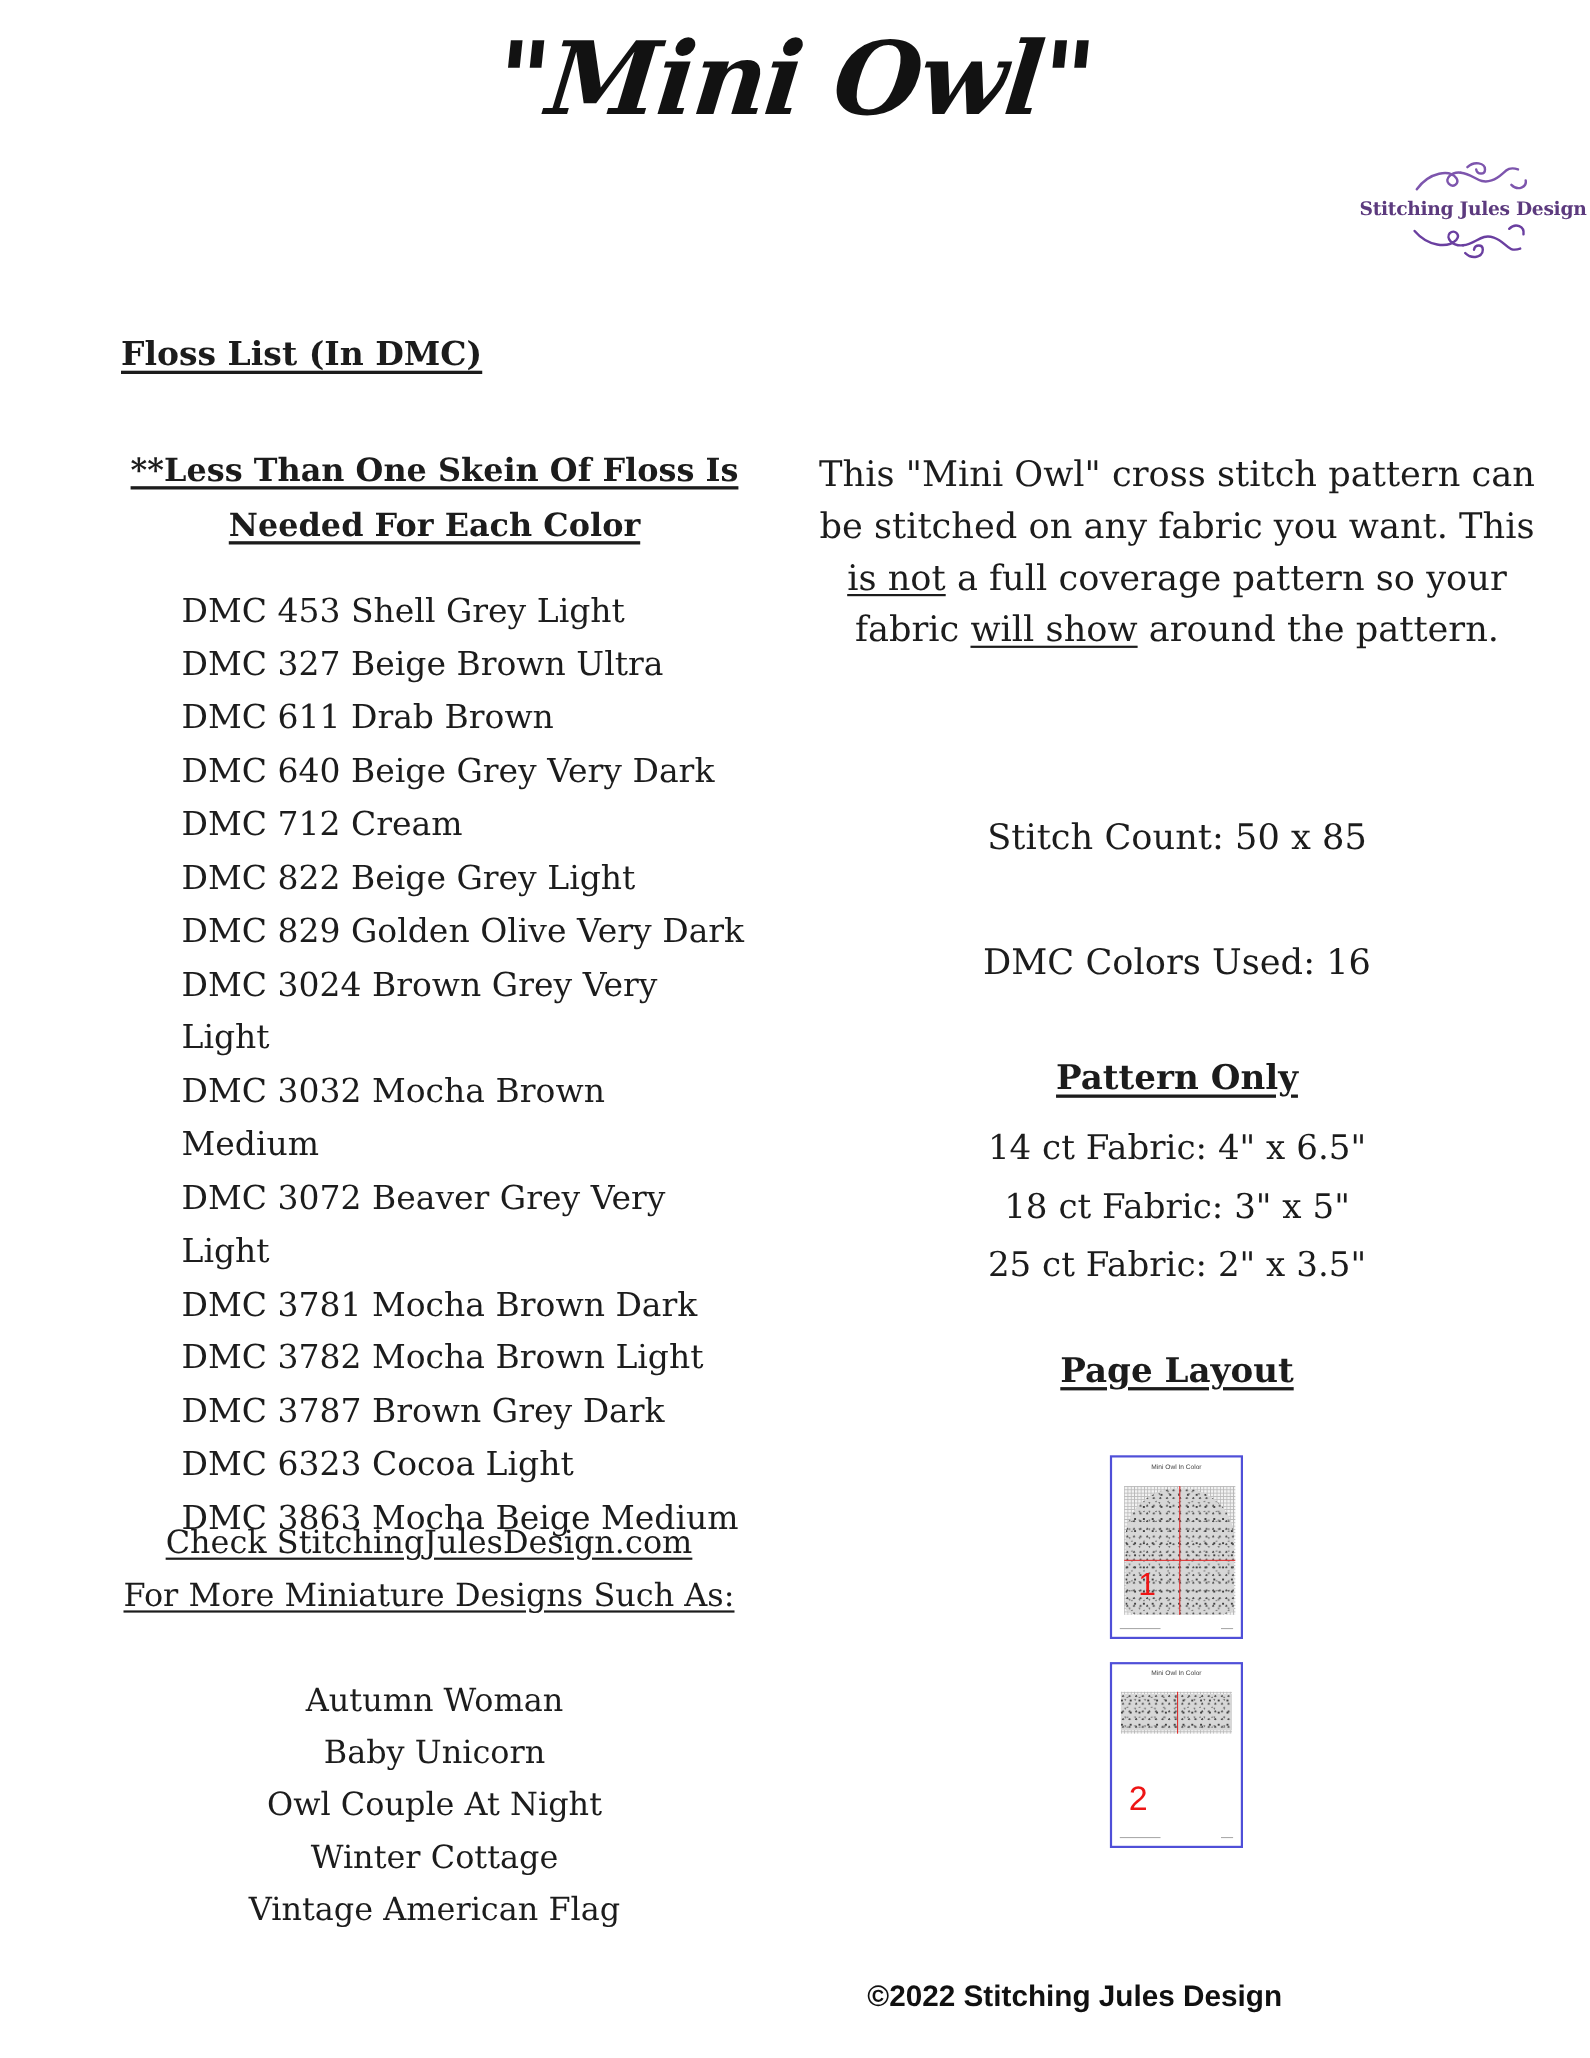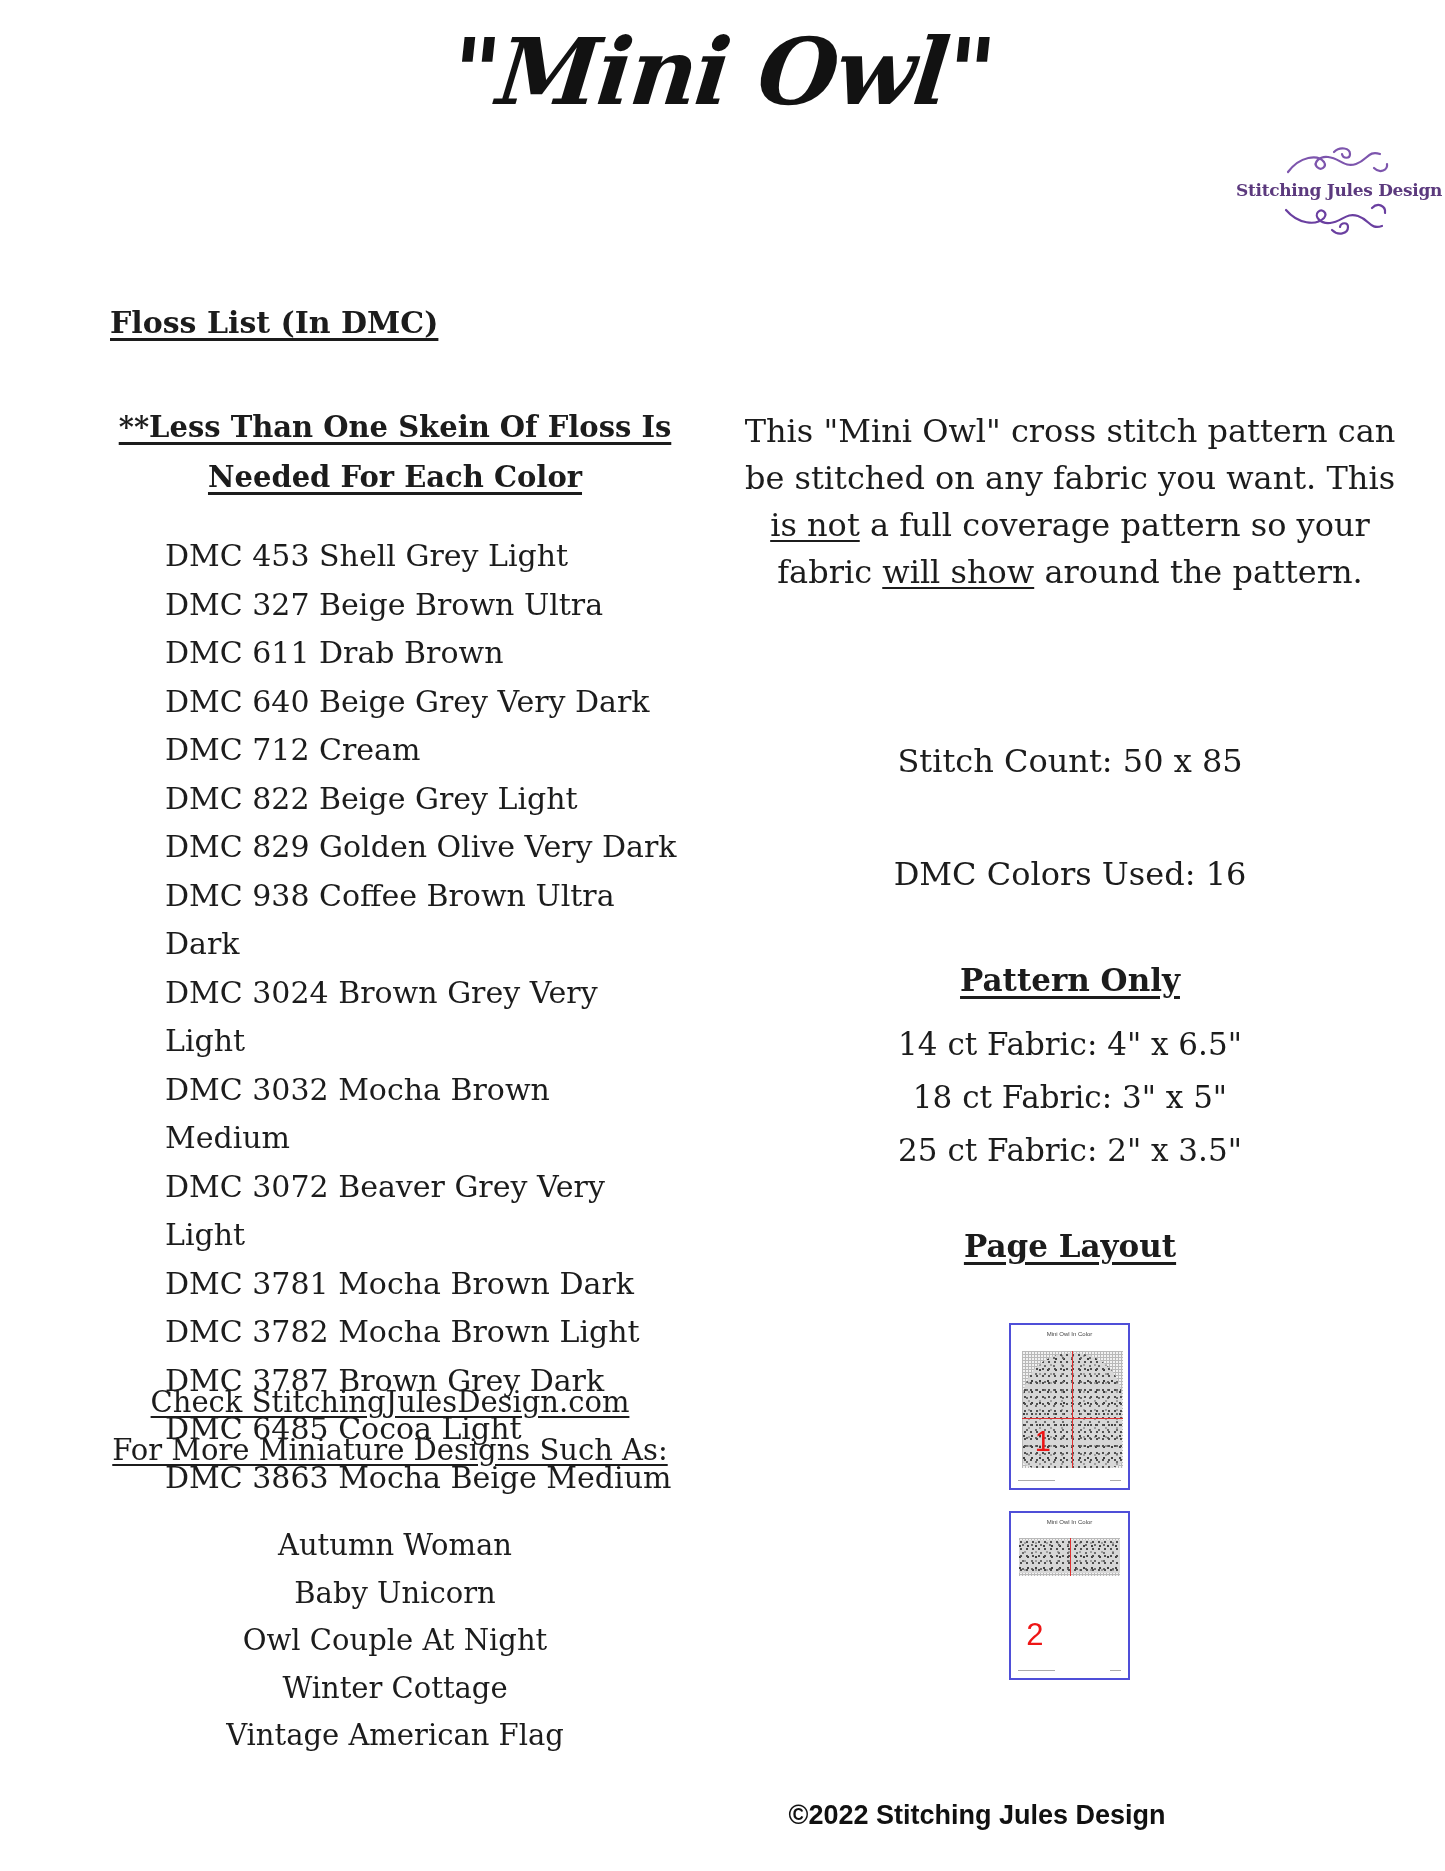--- a/index.html
+++ b/index.html
@@ -168,35 +168,34 @@
         <div>DMC 611 Drab Brown</div>
 
         <div>DMC 640 Beige Grey Very Dark</div>
 
         <div>DMC 712 Cream</div>
 
         <div>DMC 822 Beige Grey Light</div>
 
         <div>DMC 829 Golden Olive Very Dark</div>
 
-        <div>DMC 938 Coffee Brown Ultra Dark</div>
 
         <div>DMC 3024 Brown Grey Very Light</div>
 
         <div>DMC 3032 Mocha Brown Medium</div>
 
         <div>DMC 3072 Beaver Grey Very Light</div>
 
         <div>DMC 3781 Mocha Brown Dark</div>
 
         <div>DMC 3782 Mocha Brown Light</div>
 
         <div>DMC 3787 Brown Grey Dark</div>
 
-        <div>DMC 6485 Cocoa Light</div>
+        <div>DMC 6323 Cocoa Light</div>
 
         <div>DMC 3863 Mocha Beige Medium</div>
       </div>
   </div>
 
   <div class="more-designs">
     <div class="site-line">
       <span>Check StitchingJulesDesign.com</span>
     </div>
     <div class="site-line">

